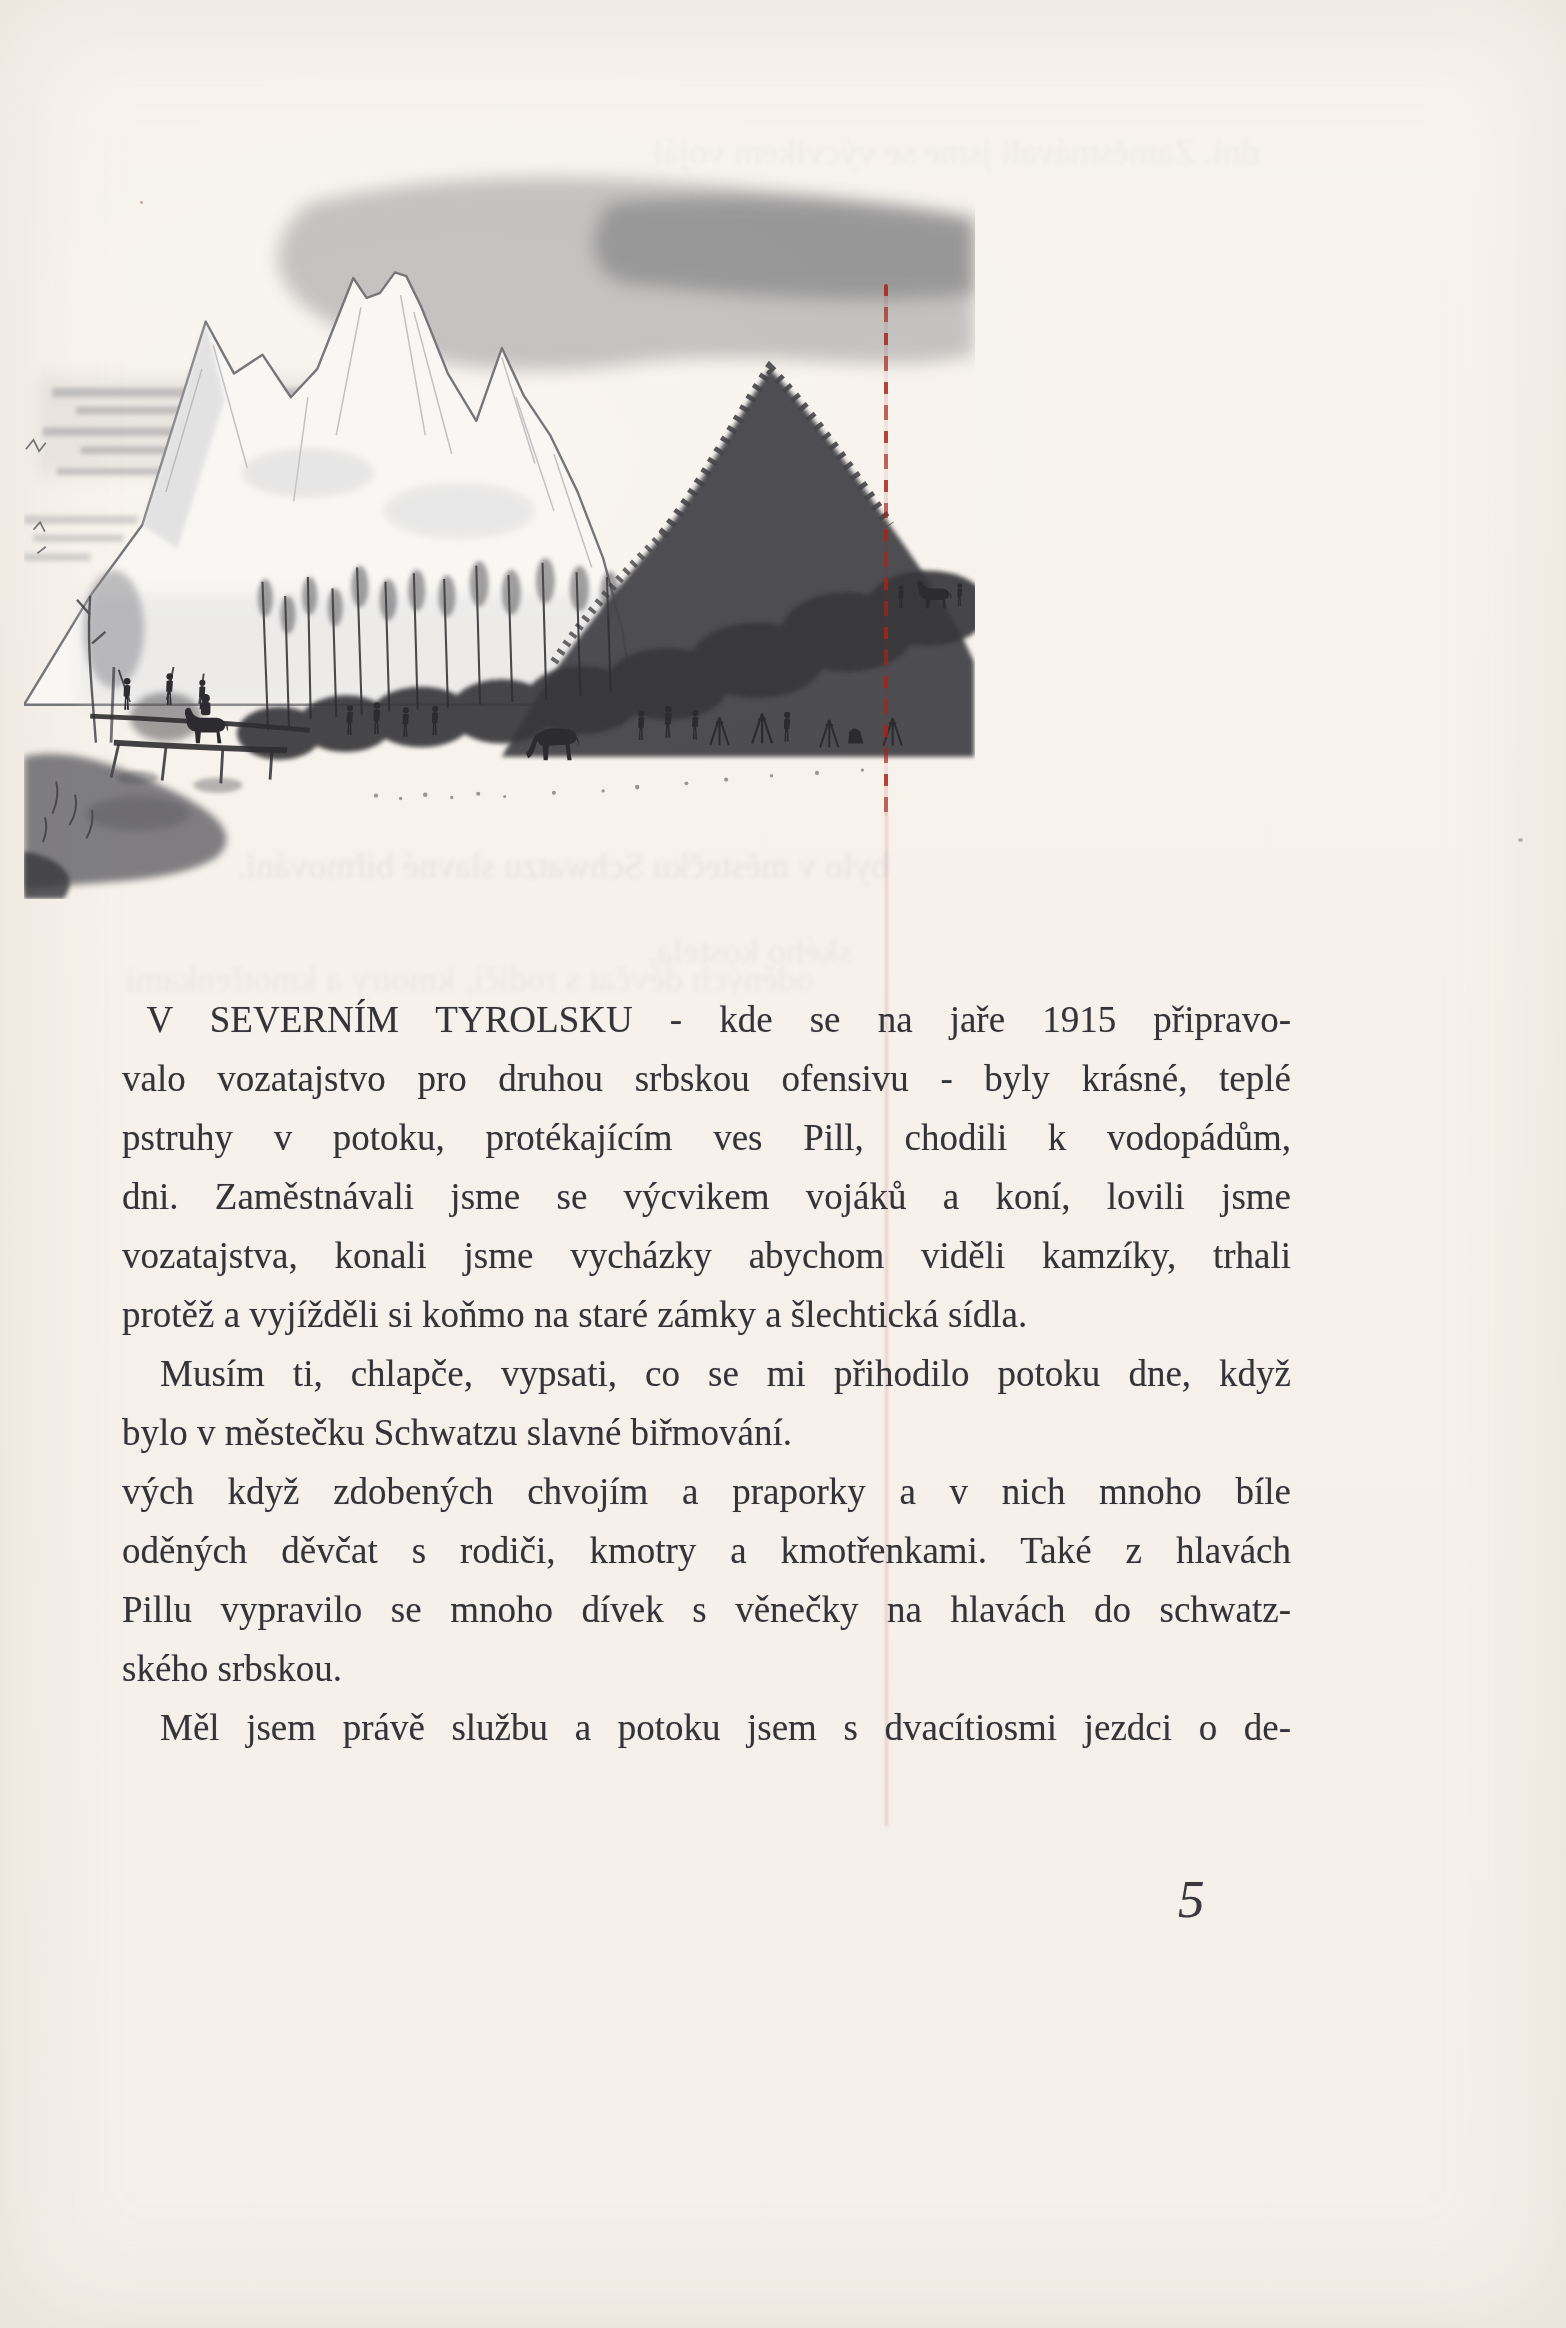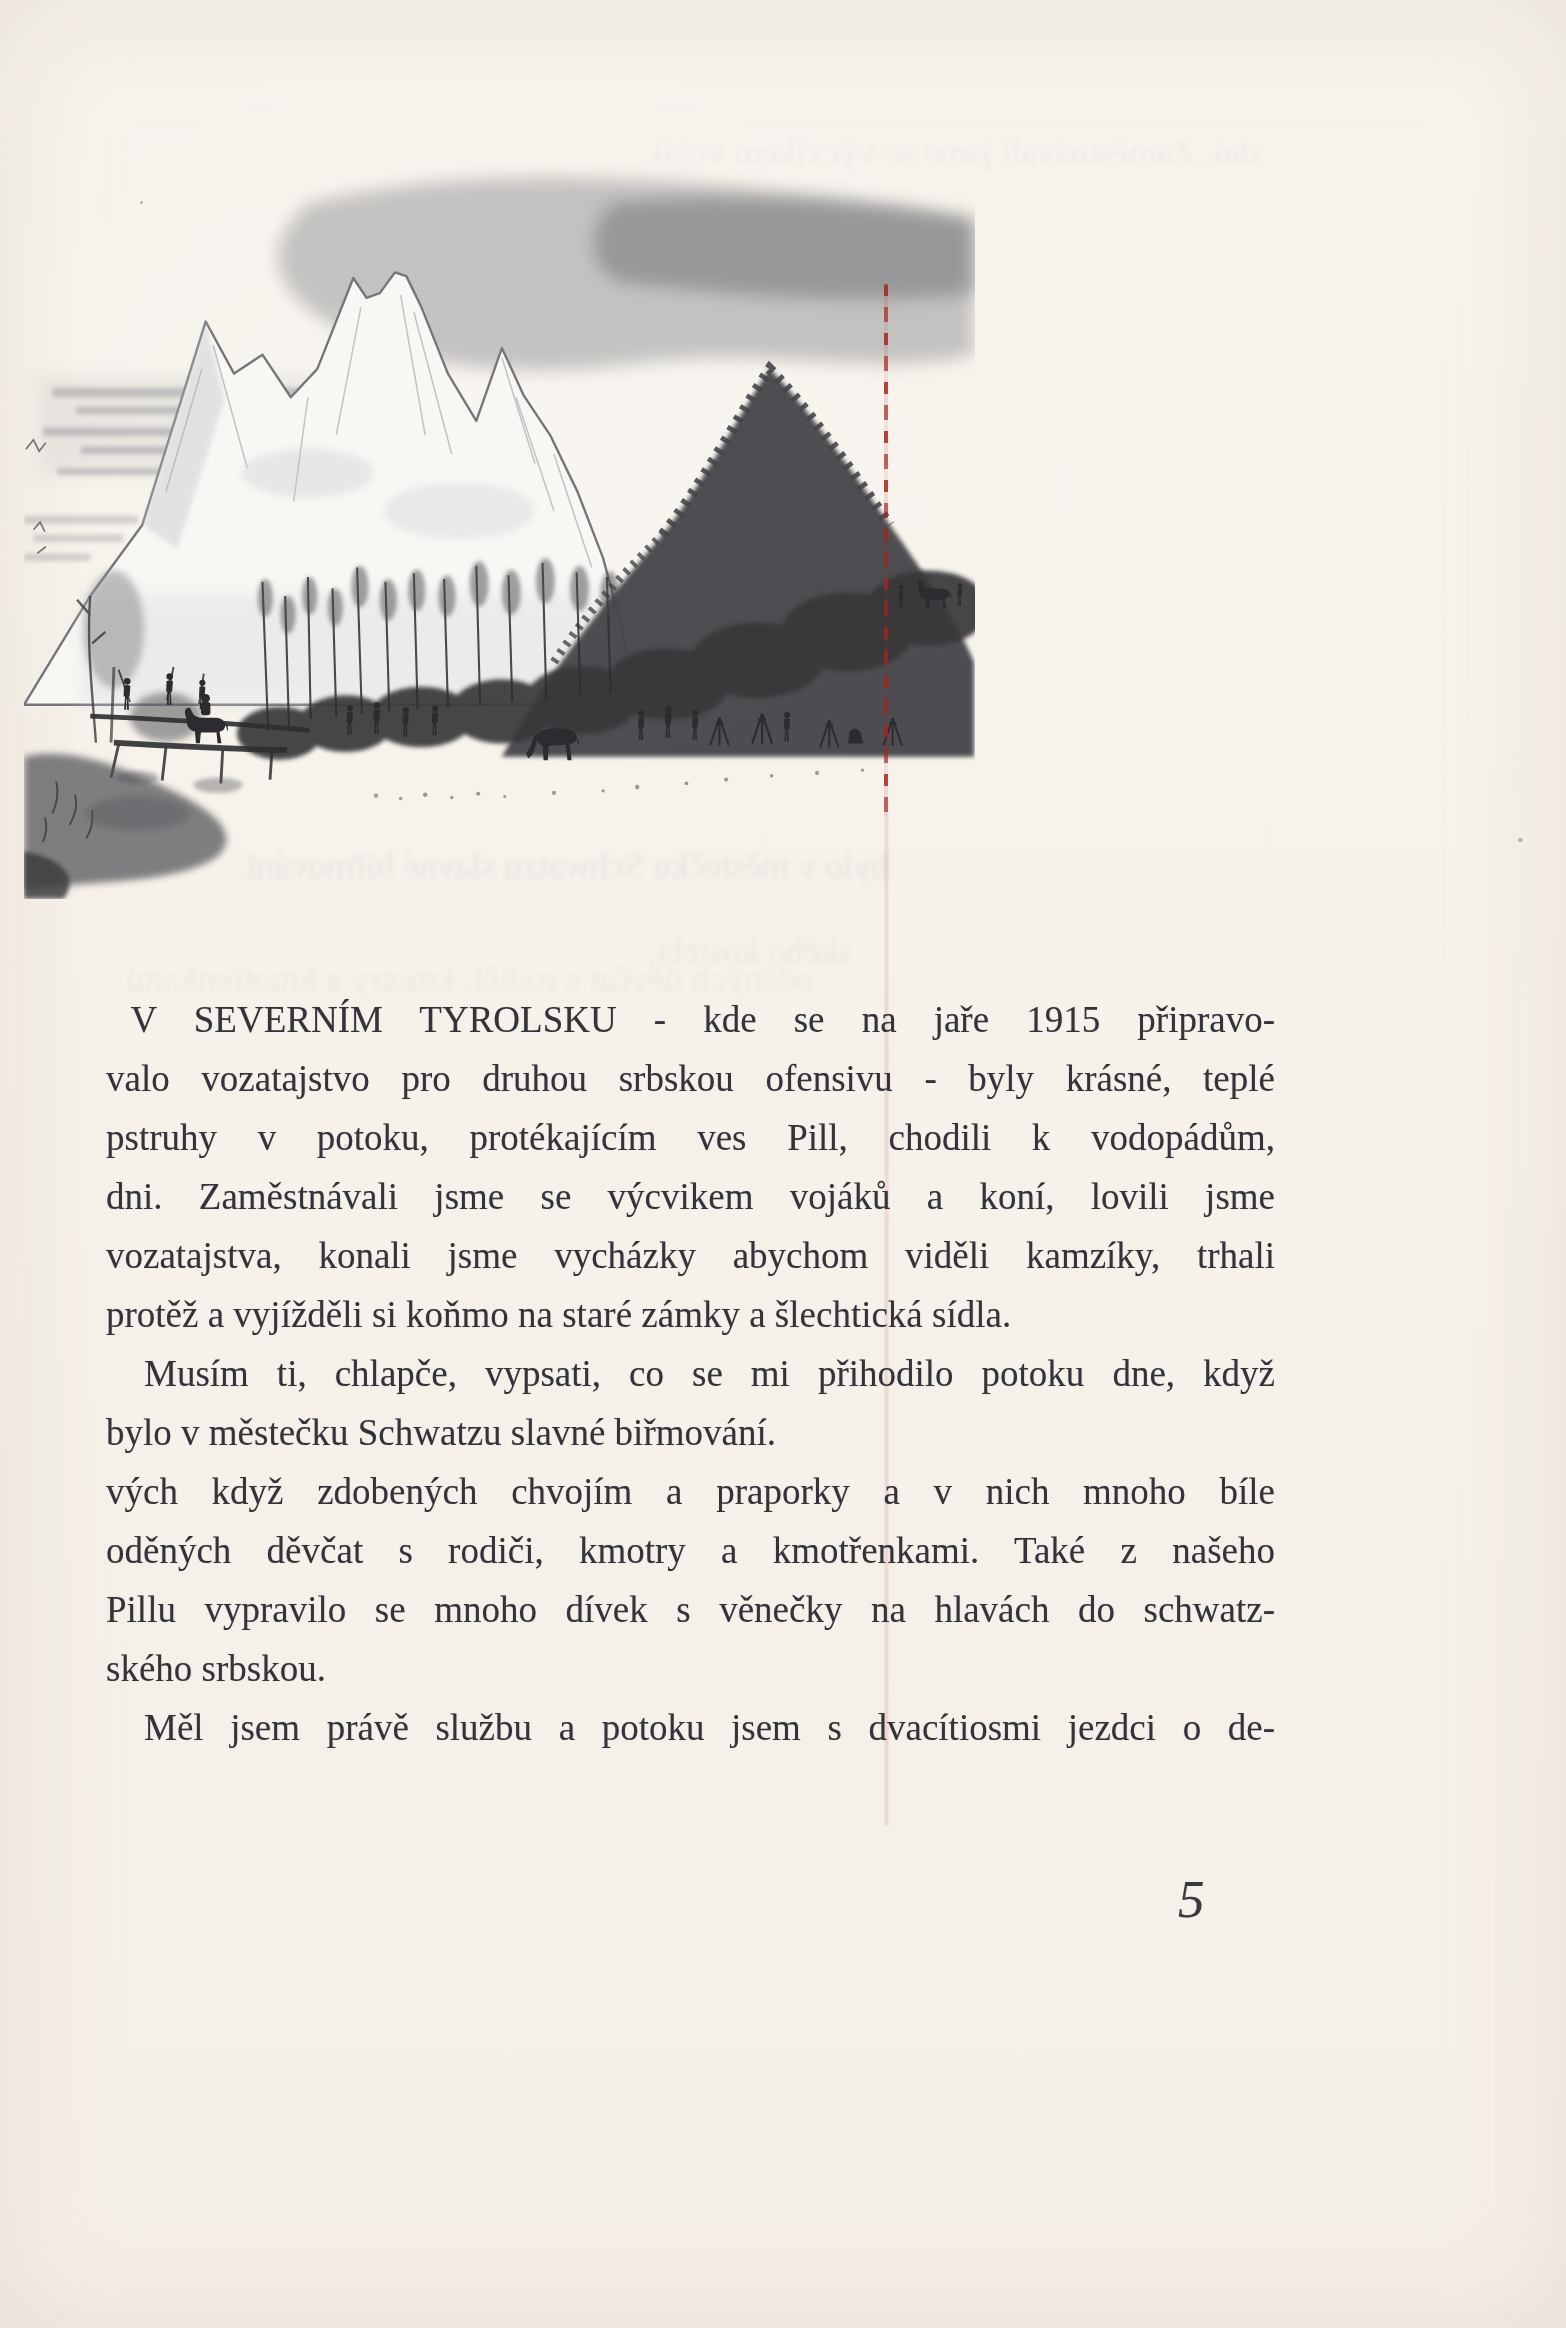--- a/index.html
+++ b/index.html
@@ -40,21 +40,21 @@
     white-space:nowrap;overflow:hidden;
     font-size:36px;line-height:42px;
     pointer-events:none;
   }
   .g1{top:845px;left:189px;width:700px;opacity:.13;}
   .g2{top:930px;left:511px;width:341px;opacity:.10;}
   .g3{top:958px;left:123px;width:691px;opacity:.09;}
   .g4{top:131px;left:653px;width:606px;opacity:.08;}
   
   .textblock{
-    position:absolute;left:106px;top:990px;width:1169px;
+    position:absolute;left:122px;top:990px;width:1169px;
     font-size:37px;line-height:59px;
     color:#34333a;
     text-shadow:0 0 0.9px rgba(40,40,55,.28);
   }
   .line{height:59px;text-align:justify;text-align-last:justify;white-space:nowrap;}
   .line.end{text-align-last:left;}
   .line.ind{text-indent:38px;}
   .line.ind-sm{text-indent:24.6px;}
   
   .folio{
@@ -271,21 +271,21 @@
   <div class="textblock">
     <div class="line ind-sm">V SEVERNÍM TYROLSKU - kde se na jaře 1915 připravo-</div>
     <div class="line">valo vozatajstvo pro druhou srbskou ofensivu - byly krásné, teplé</div>
     <div class="line">pstruhy v potoku, protékajícím ves Pill, chodili k vodopádům,</div>
     <div class="line">dni. Zaměstnávali jsme se výcvikem vojáků a koní, lovili jsme</div>
     <div class="line">vozatajstva, konali jsme vycházky abychom viděli kamzíky, trhali</div>
     <div class="line end">protěž a vyjížděli si koňmo na staré zámky a šlechtická sídla.</div>
     <div class="line ind">Musím ti, chlapče, vypsati, co se mi přihodilo potoku dne, když</div>
     <div class="line end">bylo v městečku Schwatzu slavné biřmování.</div>
     <div class="line">vých když zdobených chvojím a praporky a v nich mnoho bíle</div>
-    <div class="line">oděných děvčat s rodiči, kmotry a kmotřenkami. Také z našeho</div>
+    <div class="line">oděných děvčat s rodiči, kmotry a kmotřenkami. Také z hlavách</div>
     <div class="line">Pillu vypravilo se mnoho dívek s věnečky na hlavách do schwatz-</div>
     <div class="line end">ského srbskou.</div>
     <div class="line ind">Měl jsem právě službu a potoku jsem s dvacítiosmi jezdci o de-</div>
   </div>
 
   <div class="folio">5</div>
 
   <div class="speck s1"></div>
   <div class="speck s2"></div>
   <div class="speck s3"></div>

